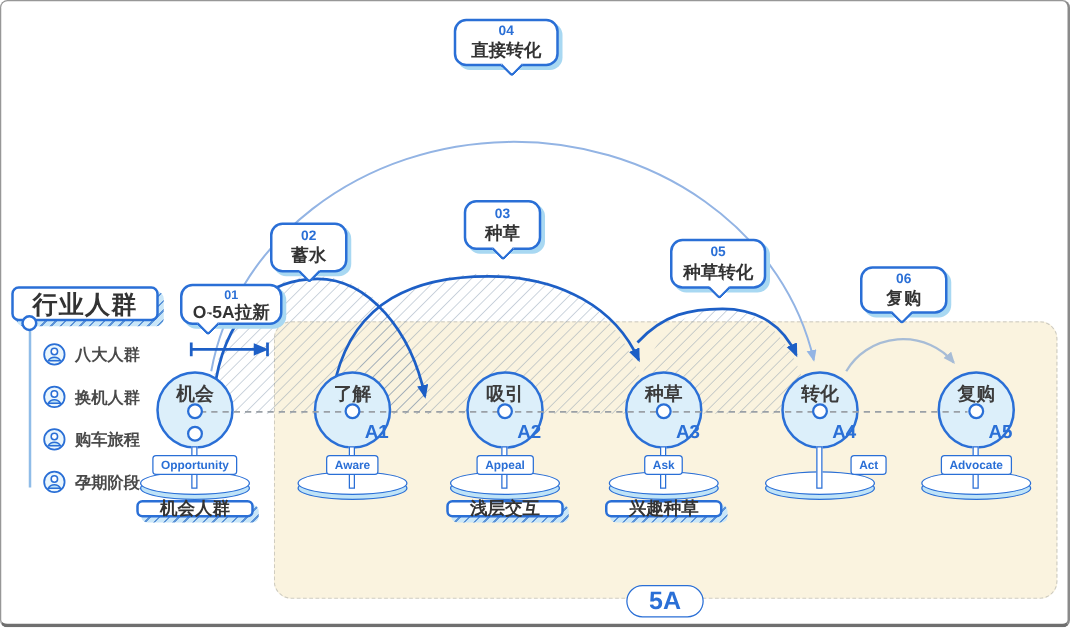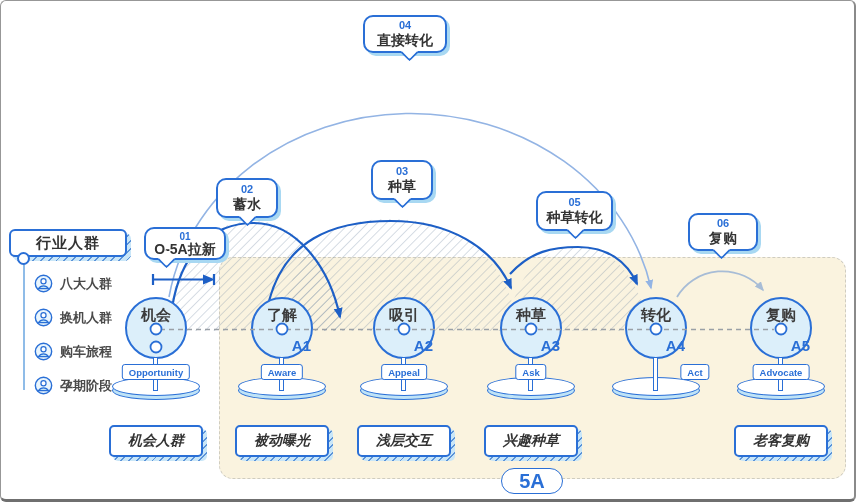--- a/index.html
+++ b/index.html
@@ -18,21 +18,21 @@
   
   .svg-arcs{position:absolute;left:0;top:0;}
   .svg-top{position:absolute;left:0;top:0;pointer-events:none;}
   
   .title-box{position:absolute;left:8px;top:228px;width:118px;height:28px;z-index:6;}
   .box-shadow-hatch{position:absolute;left:4px;top:4px;right:-4px;bottom:-4px;border-radius:6px;
     background:repeating-linear-gradient(135deg,#5b93d8 0 1.4px,#c9e6f8 1.4px 5.5px);}
   .box-face{position:absolute;inset:0;background:#fff;border:2px solid #2A6FD6;border-radius:6px;
     display:flex;align-items:center;justify-content:center;box-sizing:border-box;
     font-weight:bold;color:#333;}
-  .title-box .box-face{font-size:15px;letter-spacing:1px;}
+  .title-box .box-face{font-size:20px;letter-spacing:1px;}
   .connector-circle{position:absolute;left:16px;top:251px;width:13px;height:13px;border-radius:50%;
     background:#fff;border:2px solid #2A6FD6;z-index:7;box-sizing:border-box;}
   .v-line{position:absolute;left:22px;top:263px;width:2px;height:126px;background:#8FBCE8;z-index:5;}
   .aud-item{position:absolute;left:33px;display:flex;align-items:center;gap:7px;z-index:6;
     font-size:13px;font-weight:600;color:#4a4a4a;}
   .aud-item svg{display:block;}
   
   .stage-circle{position:absolute;top:296px;width:62px;height:62px;border-radius:50%;
     background:#DCEFFA;border:2px solid #2A6FD6;box-sizing:border-box;z-index:10;}
   .stage-zh{position:absolute;top:7px;left:0;right:0;text-align:center;
@@ -43,21 +43,21 @@
     border:1.5px solid #2A6FD6;box-sizing:border-box;z-index:13;}
   .stage-sign{position:absolute;top:363px;transform:translateX(-50%);height:16px;
     background:#fff;border:1.5px solid #2A6FD6;border-radius:3px;box-sizing:border-box;
     display:flex;align-items:center;justify-content:center;padding:0 6px;
     font-size:9.5px;font-weight:bold;color:#2A6FD6;z-index:14;white-space:nowrap;}
   .base-bottom{position:absolute;top:380px;width:88px;height:19px;border-radius:50%;
     background:#BFE3F7;border:1.5px solid #2A6FD6;box-sizing:border-box;z-index:11;}
   .base-top{position:absolute;top:376px;width:88px;height:19px;border-radius:50%;
     background:#fff;border:1.5px solid #2A6FD6;box-sizing:border-box;z-index:12;}
   
-  .tag{position:absolute;top:424px;width:94px;height:32px;z-index:15;font-style:italic;}
+  .tag{position:absolute;top:399px;width:94px;height:14px;z-index:15;}
   .tag .box-face{font-size:14px;border-radius:5px;}
   .tag .box-shadow-hatch{border-radius:5px;}
   
   .bubble{position:absolute;z-index:20;}
   .bubble-shadow{position:absolute;left:3px;top:3px;right:-3px;bottom:-3px;border-radius:10px;background:#A8D8F2;}
   .bubble-face{position:absolute;inset:0;background:#fff;border:2px solid #2A6FD6;border-radius:10px;
     box-sizing:border-box;display:flex;flex-direction:column;align-items:center;justify-content:center;}
   .bubble-face::after{content:'';position:absolute;bottom:-7.5px;left:var(--tail,calc(50% - 6px));
     width:11px;height:11px;background:#fff;transform:rotate(45deg);
     border-right:2px solid #2A6FD6;border-bottom:2px solid #2A6FD6;border-bottom-right-radius:3px;z-index:1;}
@@ -167,24 +167,20 @@
   </div>
 
   <div class="stage-circle" style="left:250px">
     <div class="stage-zh">了解</div>
     <div class="stage-code">A1</div>
   </div>
   <div class="stage-stem" style="left:278px"></div>
   <div class="base-bottom" style="left:237px"></div>
   <div class="base-top" style="left:237px"></div>
   <div class="stage-sign" style="left:281px">Aware</div>
-  <div class="tag" style="left:234px">
-    <i class="box-shadow-hatch"></i>
-    <b class="box-face">被动曝光</b>
-  </div>
 
   <div class="stage-circle" style="left:372px">
     <div class="stage-zh">吸引</div>
     <div class="stage-code">A2</div>
   </div>
   <div class="stage-stem" style="left:400px"></div>
   <div class="base-bottom" style="left:359px"></div>
   <div class="base-top" style="left:359px"></div>
   <div class="stage-sign" style="left:403px">Appeal</div>
   <div class="tag" style="left:356px">
@@ -215,24 +211,20 @@
   <div class="stage-sign" style="left:694px">Act</div>
 
   <div class="stage-circle" style="left:749px">
     <div class="stage-zh">复购</div>
     <div class="stage-code">A5</div>
   </div>
   <div class="stage-stem" style="left:777px"></div>
   <div class="base-bottom" style="left:736px"></div>
   <div class="base-top" style="left:736px"></div>
   <div class="stage-sign" style="left:780px">Advocate</div>
-  <div class="tag" style="left:733px">
-    <i class="box-shadow-hatch"></i>
-    <b class="box-face">老客复购</b>
-  </div>
 
   <div class="bubble" style="left:143px;top:226px;width:82px;height:33px">
     <i class="bubble-shadow"></i>
     <div class="bubble-face" style="--tail:14px">
       <span class="bubble-num" style="font-size:10px;line-height:11px">01</span>
       <span class="bubble-label" style="line-height:15px">O-5A拉新</span>
     </div>
   </div>
   <div class="bubble" style="left:215px;top:177px;width:62px;height:40px">
     <i class="bubble-shadow"></i>

